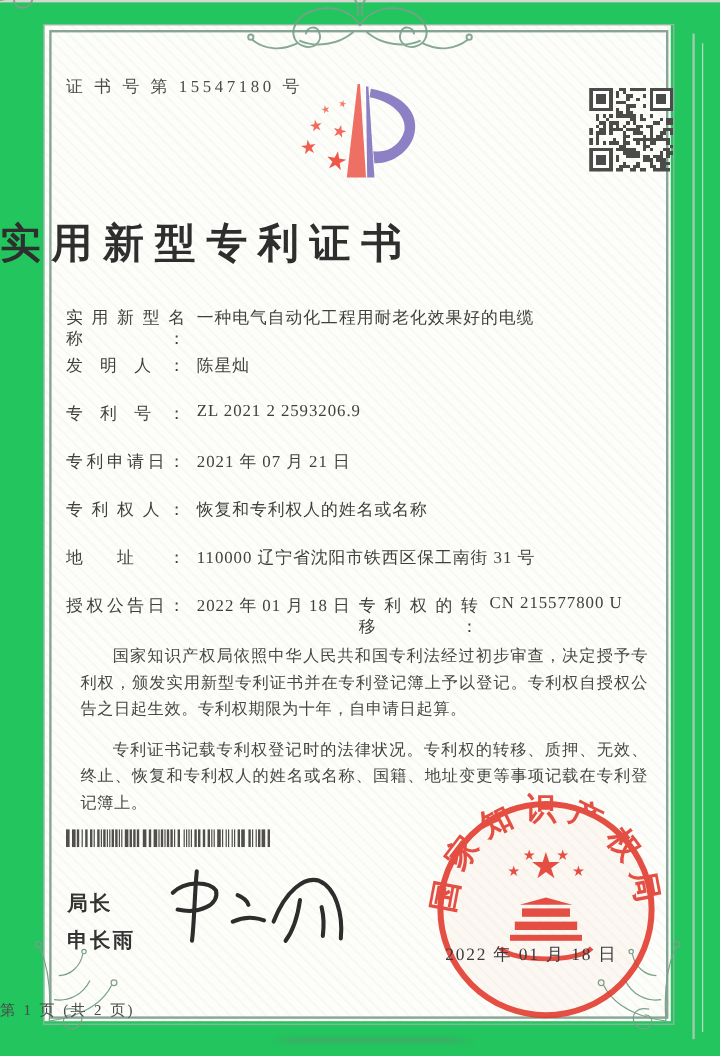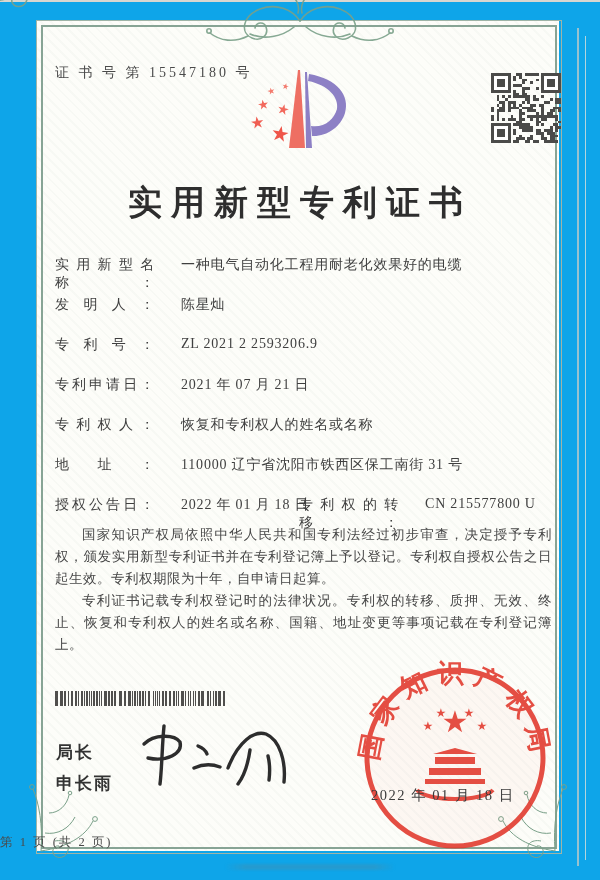--- a/index.html
+++ b/index.html
@@ -1,42 +1,42 @@
 <!DOCTYPE html>
 <html><head>
 <meta charset="utf-8">
 <style>
   html,body{margin:0;padding:0}
   body{width:600px;height:880px;position:relative;background:#f6f5f0;overflow:hidden;
        font-family:"Liberation Serif","DejaVu Serif",serif;color:#3f3f3f}
-  .stage{position:absolute;inset:0;background:#0ea5e9}
+  .stage{position:absolute;inset:0;background:#22c55e}
   .paper-tint{position:absolute;left:37px;top:21px;width:522px;height:830px;
        background:#fdfdf9;
        background-image:repeating-linear-gradient(45deg,rgba(140,170,150,.05) 0 2px,transparent 2px 7px)}
   .frame-outer{position:absolute;left:36px;top:20px;width:524px;height:832px;border:1px solid #9fb4a7}
   .frame-inner{position:absolute;left:41px;top:25px;width:512px;height:820px;border:2px solid #87a495}
   .photo-top-edge{position:absolute;left:0;top:0;width:600px;height:2px;background:#d8d6d0}
   .photo-right-edge1{position:absolute;left:577px;top:28px;width:2px;height:838px;background:#c7ccc5;opacity:.75}
   .photo-right-edge2{position:absolute;left:585px;top:36px;width:1px;height:824px;background:#dde1da;opacity:.8}
 
   .cert-no{position:absolute;left:55px;top:64px;font-size:14px;letter-spacing:3px;color:#4a4a4a}
   .logo{position:absolute;left:231px;top:56px;width:140px;height:110px}
   .qr{position:absolute;left:491px;top:73px;width:70px;height:70px}
-  .title{position:absolute;left:0;top:180px;width:100%;text-align:center;font-size:34px;
+  .title{position:absolute;left:0;top:180px;width:100%;text-align:left;font-size:34px;
          font-weight:700;letter-spacing:9px;color:#2e2e2e}
 
   .fields{position:absolute;left:55px;top:256px;width:500px;font-size:14px;letter-spacing:.8px}
   .frow{height:40px;position:relative}
   .f-label{display:inline-block;width:100px;text-align:justify;text-align-last:justify;vertical-align:top}
-  .f-value{margin-left:26px}
+  .f-value{margin-left:9px}
   .gazette{position:absolute;left:244px;top:0}
 
   .paras{position:absolute;left:55px;top:524px;width:497px;font-size:13.5px;line-height:22px;
          letter-spacing:.5px;color:#474747;text-align:justify}
-  .paras p{margin:0;text-indent:2em}
+  .paras p{margin:12px;text-indent:2em}
 
   .barcode{position:absolute;left:55px;top:691px;width:172px;height:15px}
   .signer{position:absolute;left:56px;top:737px;font-family:"Liberation Sans","DejaVu Sans",sans-serif;
           font-size:17px;font-weight:700;color:#333;line-height:31px;letter-spacing:2px}
   .signature{position:absolute;left:128px;top:716px;width:200px;height:88px}
 
   .seal{position:absolute;left:355px;top:658px;width:200px;height:200px;opacity:.9}
   .seal-date{position:absolute;left:371px;top:786px;font-size:14.5px;letter-spacing:1.5px;color:#3b3b3b;z-index:5}
 
   .footer{position:absolute;left:0;top:834px;width:100%;text-align:left;font-size:12.5px;

